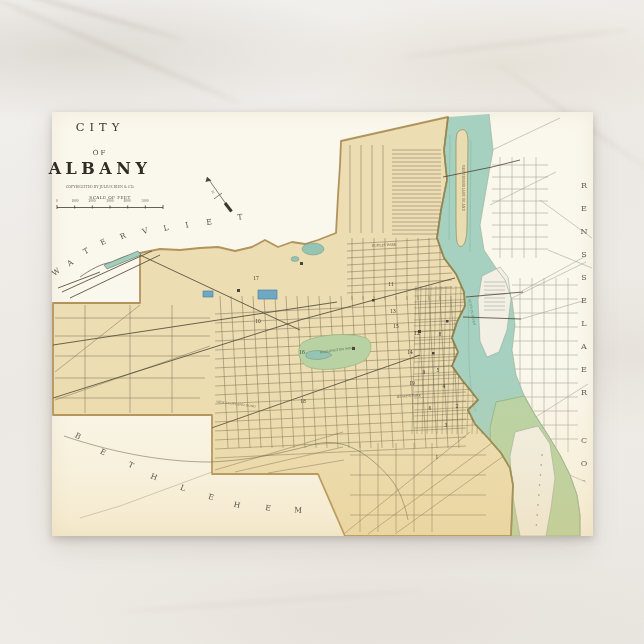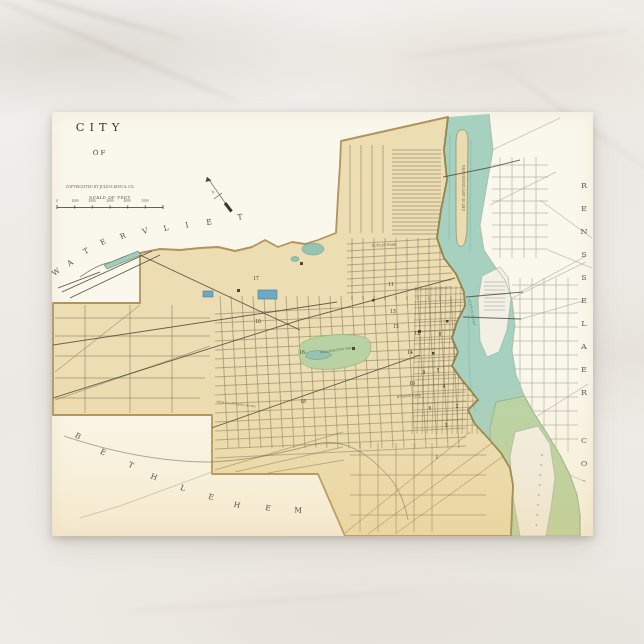--- a/index.html
+++ b/index.html
@@ -162,20 +162,21 @@
 
     <path class="sbar" d="M57,207.5H163 M57,205v4 M74.7,205.5v3 M92.3,205.5v3 M110,205.5v3 M127.7,205.5v3 M145.3,205.5v3 M163,205v4"></path>
   </g>
 </svg>
 
 <div id="wash"></div>
 
 <div id="text-layer">
   <span class="t ctr title-city" style="left:100px;top:127px;">CITY</span>
   <span class="t ctr title-of" style="left:100px;top:153px;">OF</span>
+  <span class="t ctr title-albany" style="left:100px;top:168px;">ALBANY</span>
   <span class="t ctr imprint" style="left:100px;top:187px;transform:translate(-50%,-50%) scale(.34);">COPYRIGHTED BY JULIUS BIEN &amp; CO.</span>
   <span class="t ctr scale-label" style="left:110px;top:198px;transform:translate(-50%,-50%) scale(.42);">SCALE OF FEET</span>
   <span class="t ctr" style="left:213px;top:192px;font-size:10px;color:#4a463c;transform:translate(-50%,-50%) rotate(-36deg) scale(.32);">N</span>
   <div id="scale-nums">
       <span class="t scale-num" style="left: 57px; top: 201px; transform: translate(-50%, -50%) rotate(0deg) scale(0.28);">0</span>
       <span class="t scale-num" style="left: 74.6px; top: 201px; transform: translate(-50%, -50%) rotate(0deg) scale(0.28);">1000</span>
       <span class="t scale-num" style="left: 92.2px; top: 201px; transform: translate(-50%, -50%) rotate(0deg) scale(0.28);">2000</span>
       <span class="t scale-num" style="left: 109.8px; top: 201px; transform: translate(-50%, -50%) rotate(0deg) scale(0.28);">3000</span>
       <span class="t scale-num" style="left: 127.4px; top: 201px; transform: translate(-50%, -50%) rotate(0deg) scale(0.28);">4000</span>
       <span class="t scale-num" style="left: 145px; top: 201px; transform: translate(-50%, -50%) rotate(0deg) scale(0.28);">5000</span>

